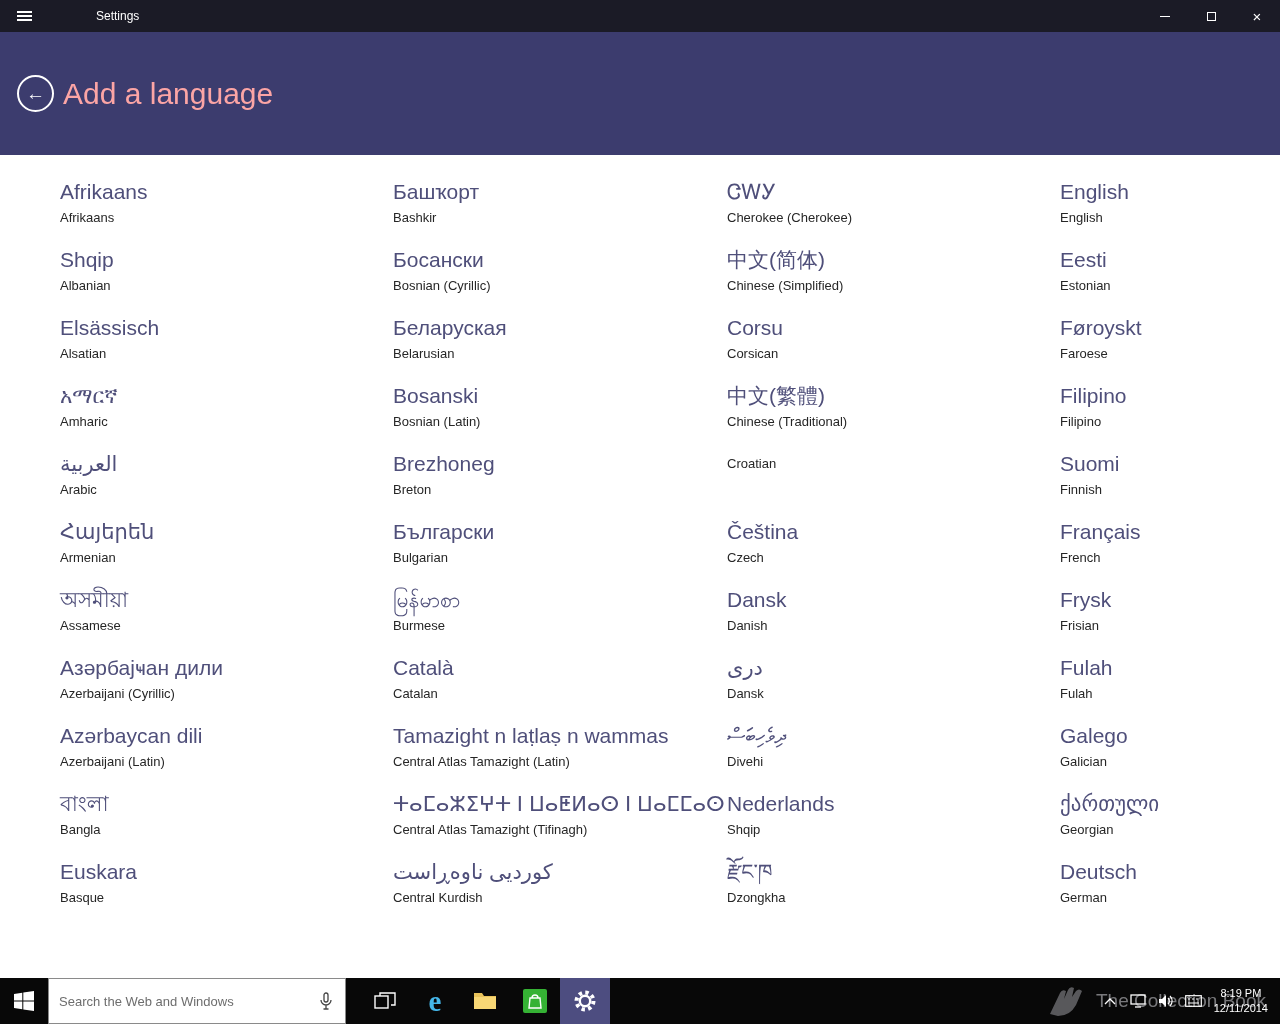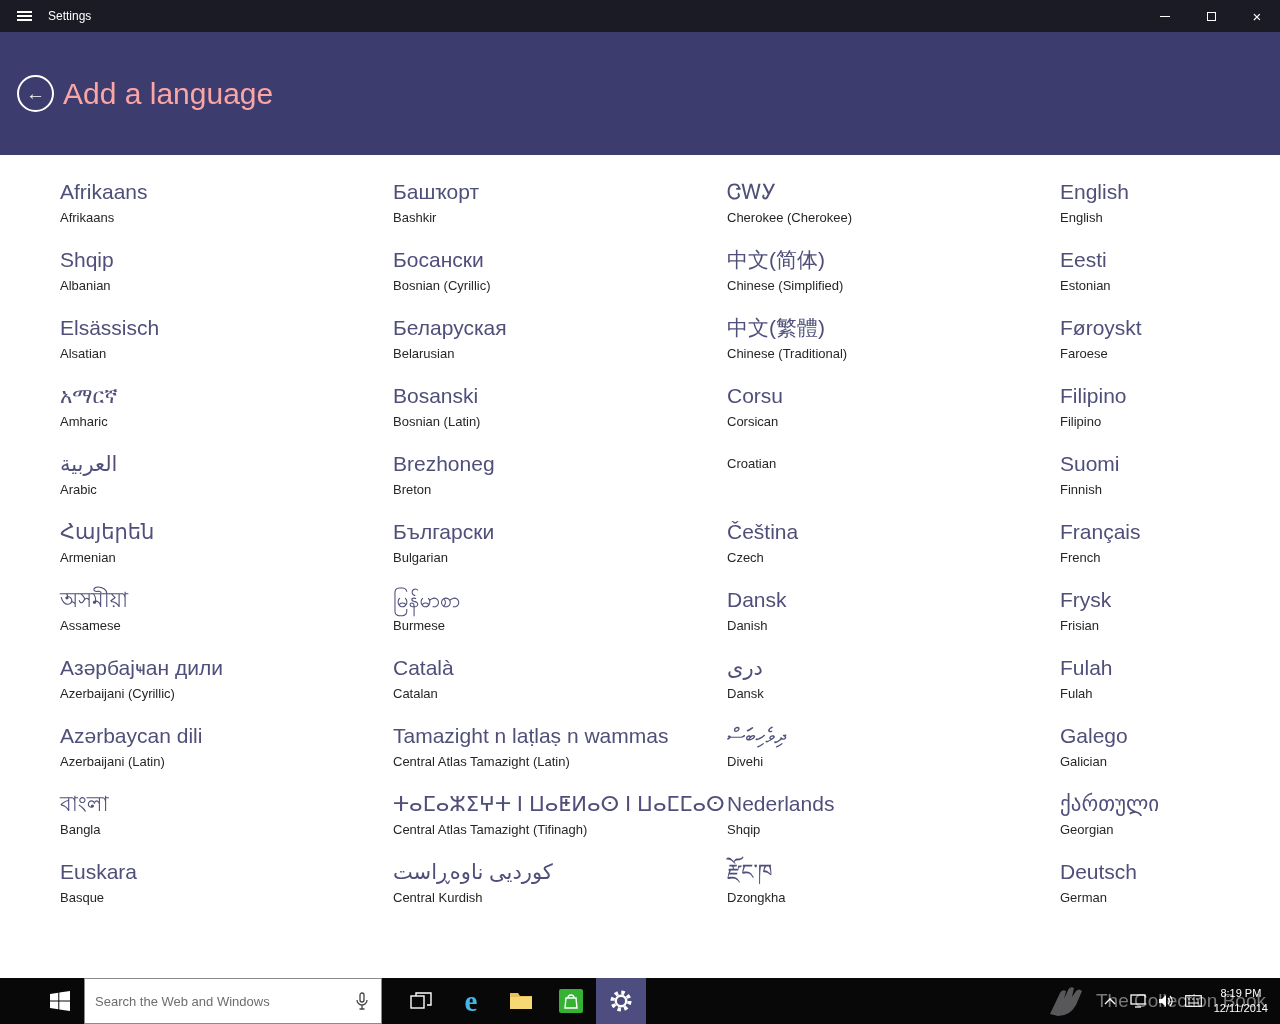--- a/index.html
+++ b/index.html
@@ -4,21 +4,21 @@
 <style>
   * { margin:0; padding:0; box-sizing:border-box; }
   html,body { width:1280px; height:1024px; overflow:hidden; background:#fff;
               font-family:"Liberation Sans","DejaVu Sans",sans-serif; }
   .app { position:relative; width:1280px; height:1024px; display:flex; flex-direction:column; background:#fff; }
 
   
   .titlebar { height:32px; background:#1B1B26; color:#fff; display:flex; align-items:center; flex:0 0 auto; }
   .hamburger-btn { width:48px; height:32px; display:flex; align-items:center; justify-content:center; cursor:pointer; }
   .hamburger-icon i { display:block; width:15px; height:2px; background:#fff; margin:2px 0; }
-  .titlebar-title { font-size:12px; color:#fff; }
+  .titlebar-title { font-size:12px; color:#fff;margin-left:48px; }
   .window-controls { margin-left:auto; display:flex; height:32px; }
   .win-btn { width:46px; height:32px; display:flex; align-items:center; justify-content:center; color:#fff; cursor:pointer; }
   .min-line { display:block; width:10px; height:1px; background:#fff; }
   .max-box { display:block; width:9px; height:9px; border:1px solid #fff; }
   .close-x { font-size:15px; line-height:1; }
 
   
   .header { height:123px; background:#3C3C6E; display:flex; align-items:center; padding-left:17px; flex:0 0 auto; }
   .back-btn { width:37px; height:37px; border:2px solid #fff; border-radius:50%; color:#fff; display:flex;
               align-items:center; justify-content:center; font-size:19px; cursor:pointer; flex:0 0 auto; }
@@ -28,21 +28,21 @@
   .content { flex:1 1 auto; background:#fff; overflow:hidden; }
   .language-grid { display:grid; grid-template-columns:333px 334px 333px 1fr;
                    grid-template-rows:repeat(11,68px); grid-auto-flow:column;
                    padding:24px 4px 0 60px; }
   .lang-item { cursor:pointer; padding-right:8px; }
   .lang-native { font-size:21px; color:#4F4F7A; line-height:26px; white-space:nowrap; }
   .lang-english { font-size:13px; color:#262626; margin-top:5px; white-space:nowrap; }
 
   
   .taskbar { position:absolute; left:0; right:0; bottom:0; height:46px; background:#080808;
-             display:flex; align-items:center; z-index:5;padding-left:36px; }
+             display:flex; align-items:center; z-index:5; }
   .start-btn { width:48px; height:46px; display:flex; align-items:center; justify-content:center; cursor:pointer; z-index:2; }
   .search-box { width:298px; height:46px; background:#fff; border:1px solid #8a8a8a; display:flex;
                 align-items:center; padding:0 8px 0 10px; margin-right:14px; z-index:2; }
   .search-input { flex:1; border:none; outline:none; font-size:13px; color:#333; background:transparent;
                   font-family:"Liberation Sans","DejaVu Sans",sans-serif; }
   .search-input::placeholder { color:#6d6d6d; opacity:1; }
   .mic-btn { width:22px; height:30px; display:flex; align-items:center; justify-content:center; cursor:pointer; }
   .tb-btn { width:50px; height:46px; display:flex; align-items:center; justify-content:center; cursor:pointer; z-index:2; }
   .tb-btn.active { background:#4D4D80; }
   .ie-letter { color:#45B6E8; font-size:29px; font-weight:bold; font-family:"Liberation Serif",serif; line-height:1; }
@@ -205,27 +205,27 @@
       <div class="lang-native">ᏣᎳᎩ</div>
       <div class="lang-english">Cherokee (Cherokee)</div>
     </div>
 
     <div class="lang-item">
       <div class="lang-native">中文(简体)</div>
       <div class="lang-english">Chinese (Simplified)</div>
     </div>
 
     <div class="lang-item">
+      <div class="lang-native">Corsu</div>
+      <div class="lang-english">Corsican</div>
+    </div>
+
+    <div class="lang-item">
       <div class="lang-native">中文(繁體)</div>
       <div class="lang-english">Chinese (Traditional)</div>
-    </div>
-
-    <div class="lang-item">
-      <div class="lang-native">Corsu</div>
-      <div class="lang-english">Corsican</div>
     </div>
 
     <div class="lang-item">
       <div class="lang-english">Croatian</div>
     </div>
 
     <div class="lang-item">
       <div class="lang-native">Čeština</div>
       <div class="lang-english">Czech</div>
     </div>

